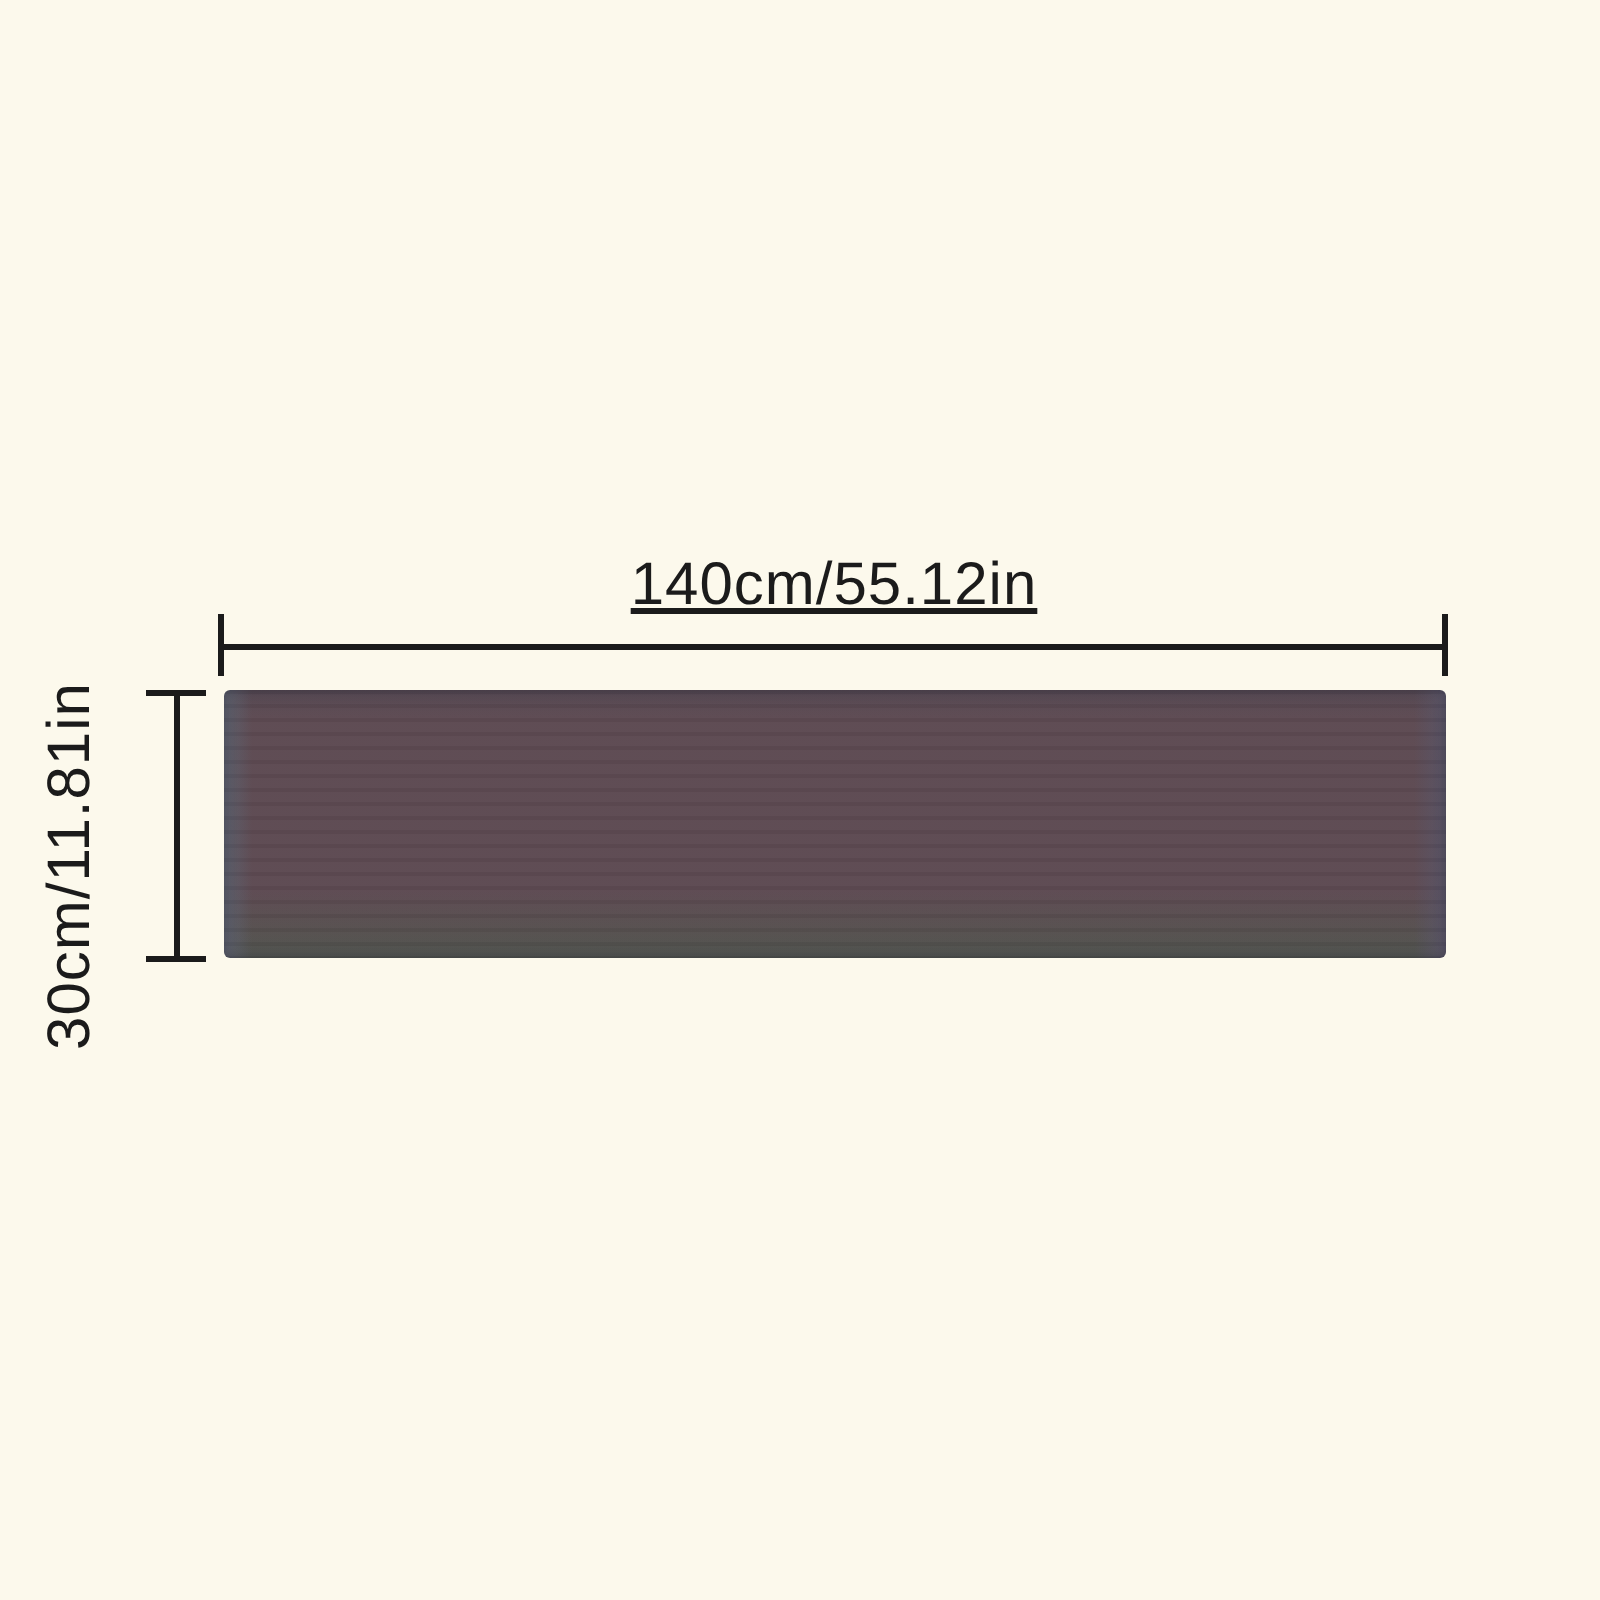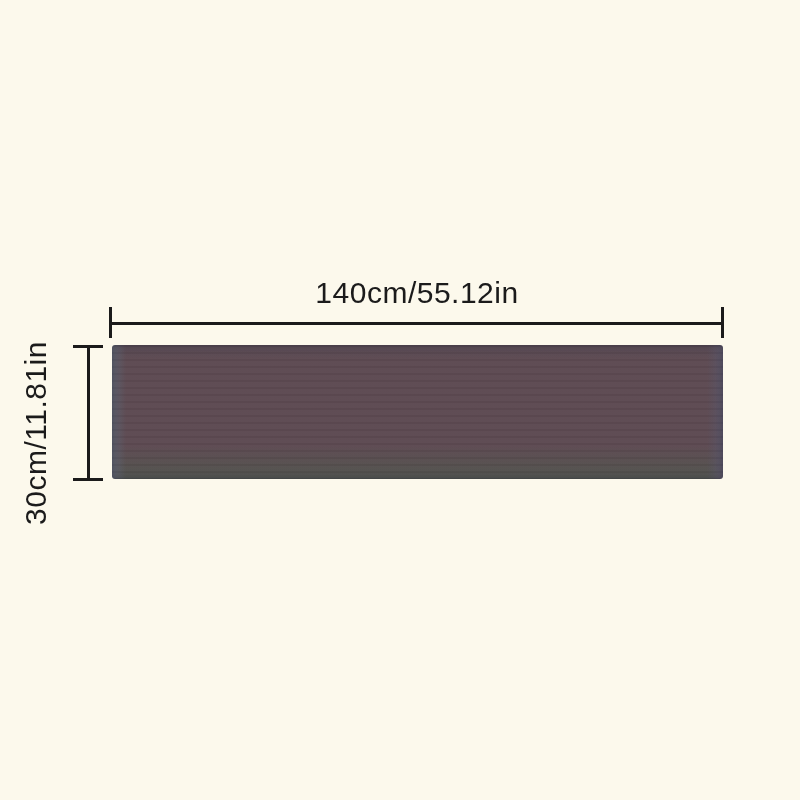--- a/index.html
+++ b/index.html
@@ -23,20 +23,21 @@
     color: var(--ink, #1b1b1b);
     font-size: 30px;
     line-height: 1.1;
     white-space: nowrap;
     letter-spacing: 0.5px;
   }
   .width-label {
     left: 417px;
     top: 276px;
     transform: translateX(-50%);
+    text-decoration: underline;
   }
   .height-label {
     left: 35px;
     top: 433px;
     transform: translate(-50%, -50%) rotate(-90deg);
   }
   .dim-line, .dim-cap {
     position: absolute;
     background: var(--ink, #1b1b1b);
   }

